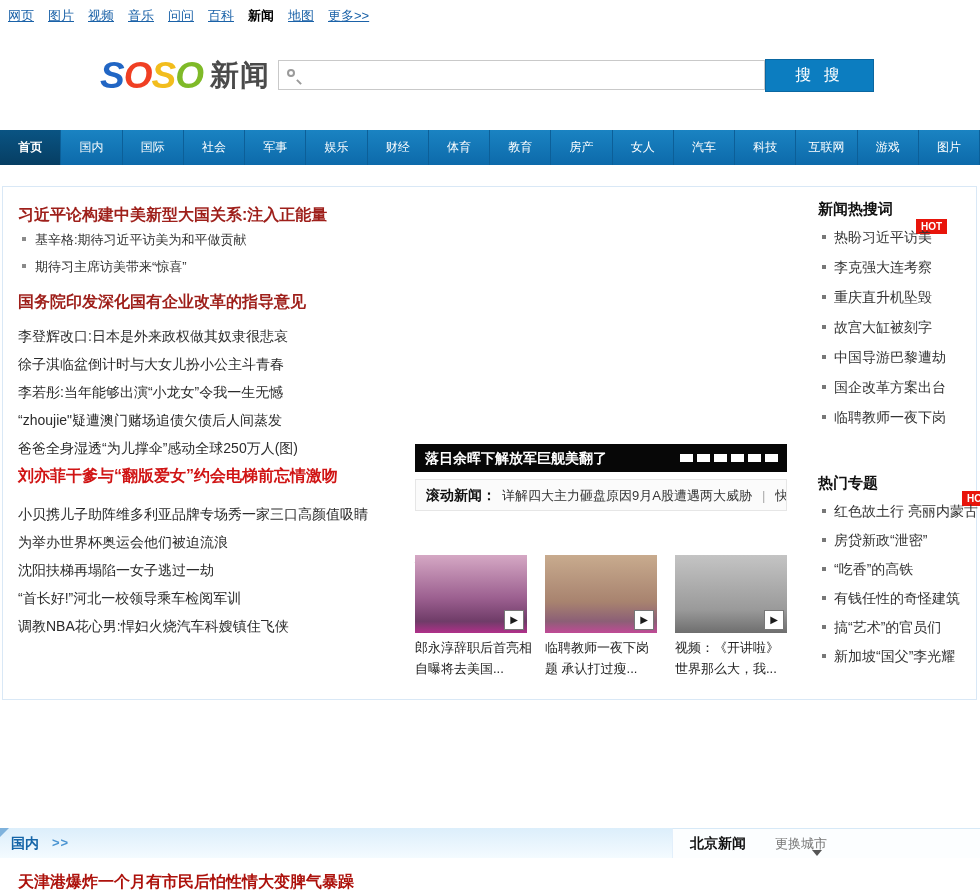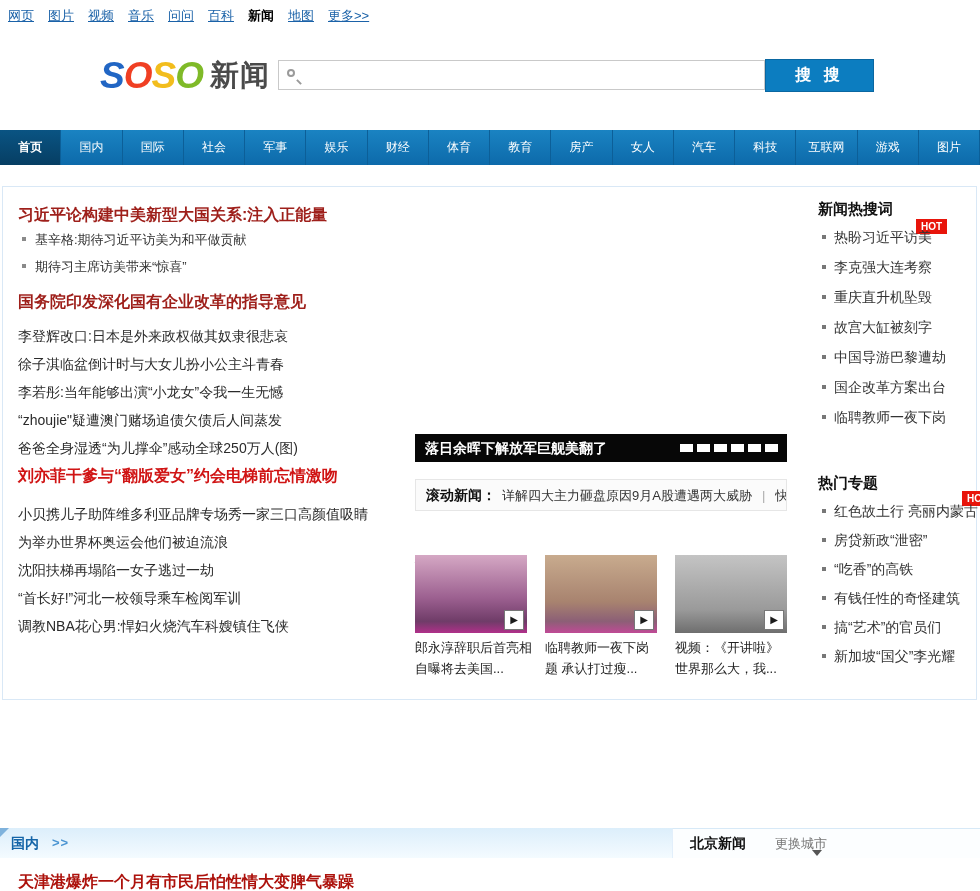--- a/index.html
+++ b/index.html
@@ -12,41 +12,41 @@
   .topnav a.current { color:#000; font-weight:bold; text-decoration:none; }
 
   
   .logo { position:absolute; left:100px; top:55px; font-size:37px; font-weight:bold; font-style:italic; letter-spacing:-1px; }
   .logo .s1 { color:#2166c4; } .logo .o1 { color:#f03f23; }
   .logo .s2 { color:#f2bd1d; } .logo .o2 { color:#7fba28; }
   .logo .suffix { font-style:normal; font-size:29px; color:#4a4a4a; font-weight:bold; margin-left:7px; letter-spacing:1px; vertical-align:3px; }
   .searchbox { position:absolute; left:278px; top:60px; width:487px; height:30px; border:1px solid #c9c9c9; background:#fff; padding:0 6px 0 28px; font-size:14px; color:#333; outline:none; }
   .mag { position:absolute; left:287px; top:69px; width:8px; height:8px; border:2px solid #9a9a9a; border-radius:50%; }
   .mag::after { content:""; position:absolute; width:2px; height:6px; background:#9a9a9a; left:9px; top:8px; transform:rotate(-45deg); }
-  .searchbtn { position:absolute; left:765px; top:59px; width:109px; height:33px; background:#0c7dc0; border:1px solid #0a67a1; color:#fff; font-size:16px; font-weight:bold; letter-spacing:4px; cursor:pointer; font-family:inherit; }
+  .searchbtn { position:absolute; left:765px; top:59px; width:109px; height:33px; background:#0c7dc0; border:1px solid #0a67a1; color:#fff; font-size:16px; font-weight:normal; letter-spacing:4px; cursor:pointer; font-family:inherit; }
 
   
   .mainnav { position:absolute; top:130px; left:0; width:980px; height:35px; display:flex; background:linear-gradient(#1a83c2,#0d6aaa); }
   .mainnav .item { flex:1; text-align:center; line-height:35px; color:#fff; font-size:12px; border-right:1px solid #0c5f98; cursor:pointer; }
   .mainnav .item.active { background:linear-gradient(#0a5483,#063e63); font-weight:bold; }
 
   
   .contentbox { position:absolute; top:186px; left:2px; width:975px; height:514px; border:1px solid #d9e8f6; background:#fff; }
 
   
   .hl-dark { position:absolute; left:18px; font-size:16px; font-weight:bold; color:#9e1f1a; cursor:pointer; }
   .hl-bright { position:absolute; left:18px; font-size:16px; font-weight:bold; color:#d01414; cursor:pointer; }
   .subs { position:absolute; left:22px; top:226px; }
   .subs div { font-size:13px; color:#333; line-height:27px; cursor:pointer; }
   .subs div::before { content:""; display:inline-block; width:4px; height:4px; background:#8a8a8a; margin-right:9px; vertical-align:3px; }
   .newslist { position:absolute; left:18px; list-style:none; }
   .newslist li { font-size:14px; color:#2b2b2b; line-height:28px; cursor:pointer; white-space:nowrap; }
 
   
-  .banner { position:absolute; left:415px; top:434px; width:372px; height:28px; background:#070707; color:#fff; }
+  .banner { position:absolute; left:415px; top:444px; width:372px; height:28px; background:#070707; color:#fff; }
   .banner .btitle { position:absolute; left:10px; line-height:28px; font-size:14px; font-weight:bold; cursor:pointer; }
   .dots { position:absolute; right:9px; top:10px; display:flex; gap:4px; }
   .dots span { width:13px; height:8px; background:#fff; display:block; cursor:pointer; }
   .ticker { position:absolute; left:415px; top:479px; width:372px; height:32px; border:1px solid #e6e6e6; background:#fbfbfb; line-height:30px; padding-left:10px; white-space:nowrap; overflow:hidden; font-size:13px; color:#333; }
   .ticker b { font-size:14px; color:#111; margin-right:6px; }
   .ticker .sep { color:#aaa; margin:0 10px; }
   .ticker a { color:#333; cursor:pointer; }
   .vtitle { position:absolute; left:415px; top:531px; font-size:14px; font-weight:bold; color:#111;margin-top:24px; }
   .thumb { position:absolute; top:555px; width:112px; height:78px; cursor:pointer; }
   .thumb.t1 { left:415px; background:linear-gradient(180deg,#d5a8c4 0%,#9c6090 55%,#6f3c68 85%,#b0308a 100%); }

